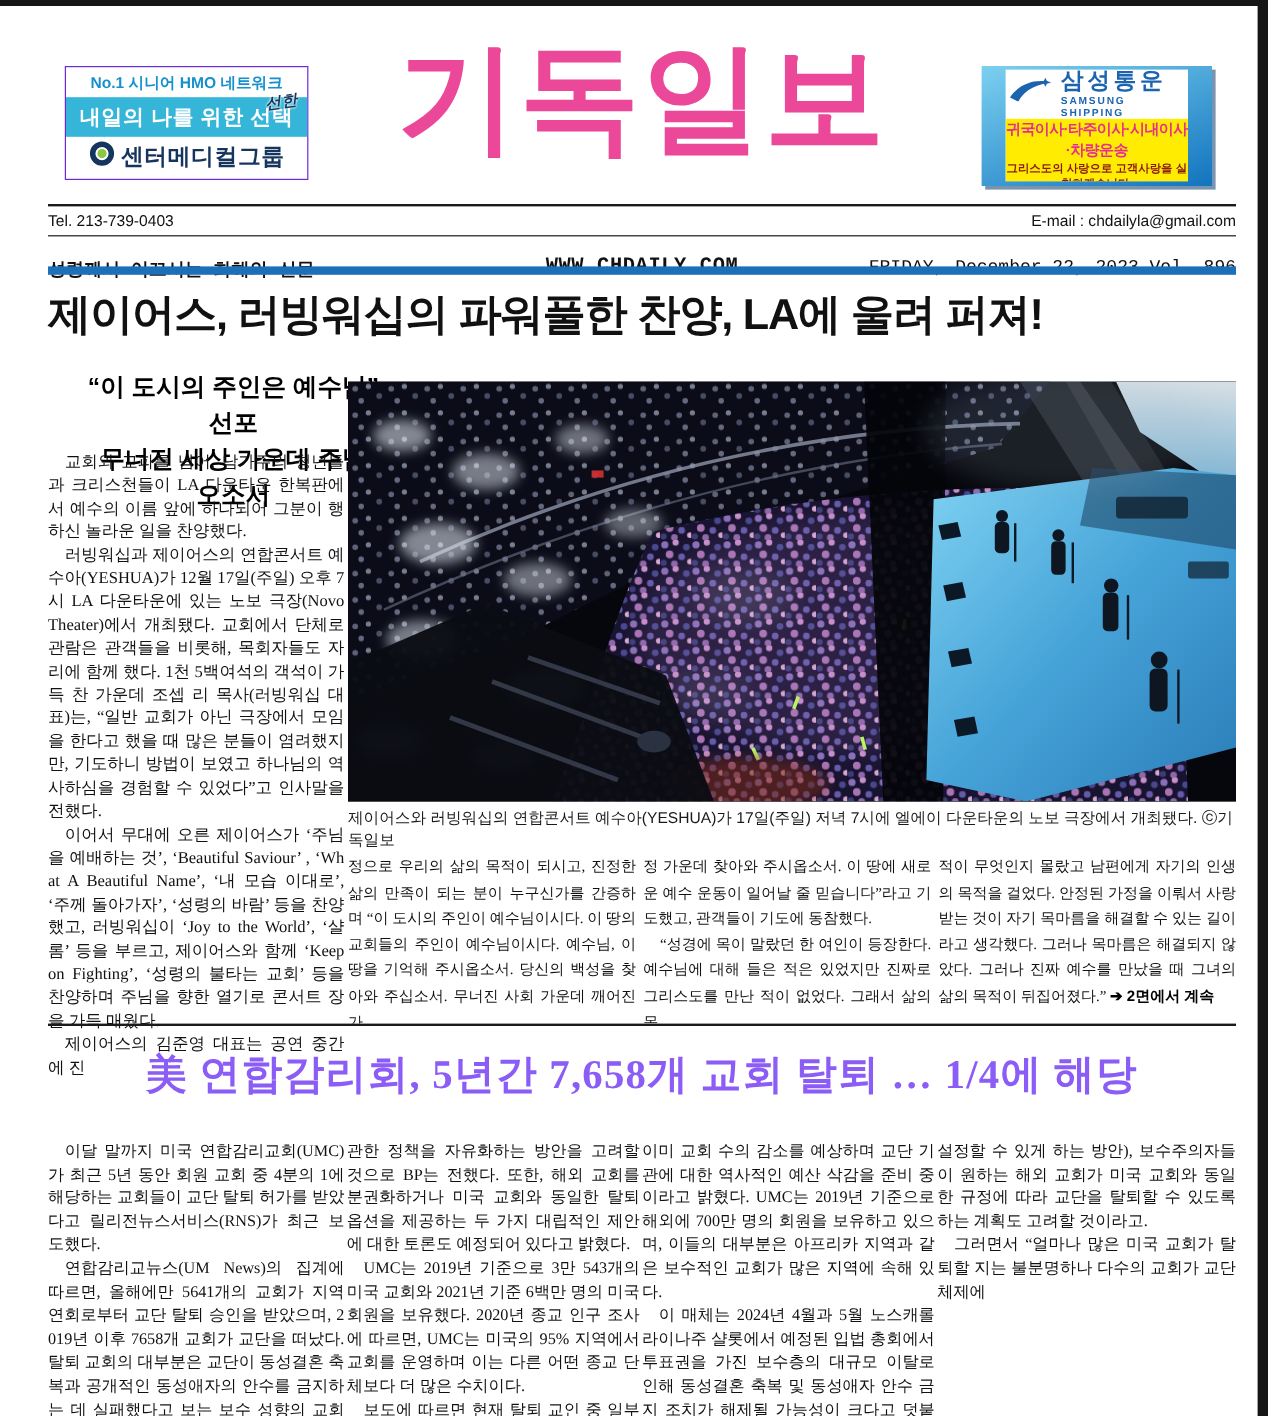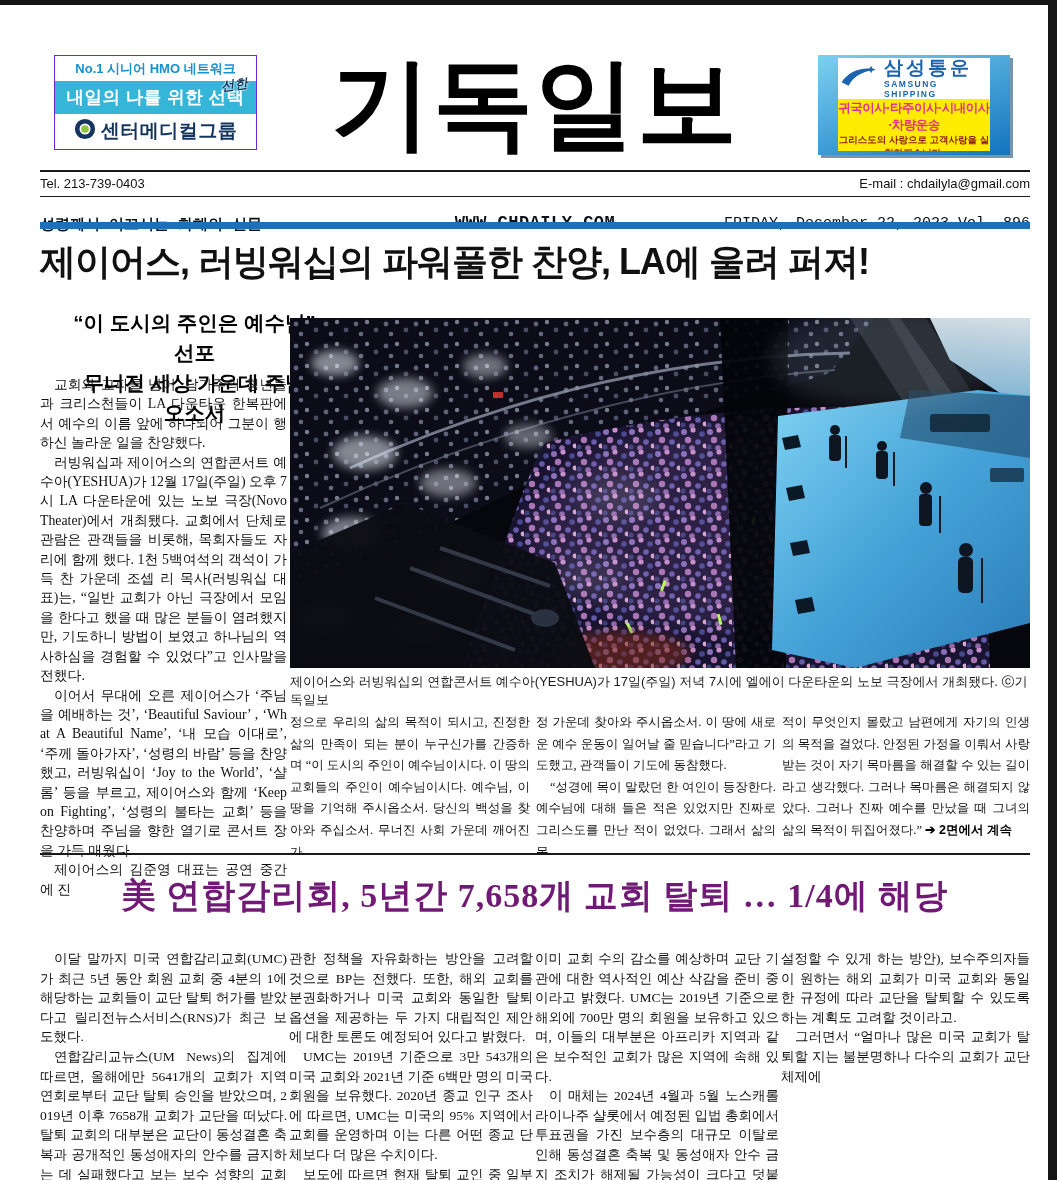--- a/index.html
+++ b/index.html
@@ -18,21 +18,21 @@
 
   .ad-right { left:778px; top:50px; width:192px; height:100px; background:linear-gradient(160deg,#7cd0f0,#1274be); padding:3px 20px 4px; box-shadow:3px 3px 0 rgba(10,60,110,.55); font-family:"Liberation Sans",sans-serif; }
   .adr-inner { background:#fff; height:100%; display:flex; flex-direction:column; overflow:hidden; }
   .adr-brandrow { flex:1; display:flex; align-items:center; justify-content:center; gap:4px; }
   .adr-ko { color:#1c64b0; font-weight:800; font-size:19px; letter-spacing:3px; line-height:1; }
   .adr-en { color:#1c64b0; font-size:8.5px; letter-spacing:1.5px; font-weight:700; margin-top:2px; }
   .adr-yellow { background:var(--ad_yellow,#ffec00); text-align:center; padding:1px 0 2px; }
   .adr-services { color:var(--ad_pink,#e5308e); font-weight:800; font-size:12.5px; letter-spacing:-.5px; }
   .adr-slogan { color:var(--ad_darkred,#8a1a12); font-weight:700; font-size:9.5px; }
 
-  .masthead { position:absolute; left:0; top:41px; width:100%; margin:0; text-align:center; font-family:"Liberation Sans",sans-serif; font-weight:900; font-size:100px; line-height:114px; color:#000000; letter-spacing:2px; }
+  .masthead { position:absolute; left:0; top:20px; width:100%; margin:0; text-align:center; font-family:"Liberation Sans",sans-serif; font-weight:900; font-size:100px; line-height:114px; color:#ec4899; letter-spacing:2px; }
 
   .rule { position:absolute; left:0; width:990px; background:#1a1a1a; }
   .rule-1 { top:165px; height:2px; }
   .rule-2 { top:191px; height:1px; }
   .rule-3 { top:848px; height:2px; }
 
   .contact-row { position:absolute; left:0; top:169px; width:990px; display:flex; justify-content:space-between; font-family:"Liberation Sans",sans-serif; font-size:13px; color:#111; line-height:20px; }
   .info-row { position:absolute; left:0; top:208px; width:990px; height:23px; font-family:Liberation Mono, monospace; color:#111; }
   .info-slogan { position:absolute; left:0; top:2px; font-size:15px; font-weight:600; }
   .info-site { position:absolute; left:0; top:0; width:100%; text-align:center; font-size:17px; font-weight:800; letter-spacing:.5px; }
@@ -48,21 +48,21 @@
 
   .a1col1 { left:0; top:370px; width:247px; font-size:13.8px; line-height:19.4px; }
   .photo { position:absolute; left:250px; top:313px; width:740px; height:350px; margin:0; background:#06070c; overflow:hidden; }
   .photo svg { display:block; width:100%; height:100%; }
   .caption { position:absolute; left:250px; top:668px; width:740px; font-family:"Liberation Sans",sans-serif; font-size:13px; color:#1a1a1a; }
   .a1col2 { left:250px; top:707px; width:240px; font-size:12.5px; line-height:21.6px; height:141px; overflow:hidden; }
   .a1col3 { left:496px; top:707px; width:240px; font-size:12.5px; line-height:21.6px; height:141px; overflow:hidden; }
   .a1col4 { left:742px; top:707px; width:248px; font-size:12.5px; line-height:21.6px; }
   .cont-mark { font-family:"Liberation Sans",sans-serif; font-weight:800; font-size:12.5px; color:#000; white-space:nowrap; }
 
-  .headline2 { position:absolute; left:0; top:868px; width:990px; margin:0; text-align:center; font-family:"Liberation Serif",serif; font-weight:700; font-size:34px; letter-spacing:1px; color:#701a75; }
+  .headline2 { position:absolute; left:0; top:868px; width:990px; margin:0; text-align:center; font-family:"Liberation Serif",serif; font-weight:700; font-size:34px; letter-spacing:1px; color:#8b5cf6; }
   .body-col2 { font-size:13.5px; line-height:19.6px; }
   .a2col1 { left:0; top:944px; width:247px; }
   .a2col2 { left:249px; top:944px; width:244px; }
   .a2col3 { left:495px; top:944px; width:244px; }
   .a2col4 { left:741px; top:944px; width:249px; }
 </style>
 </head>
 <body>
 
 <div class="page">

